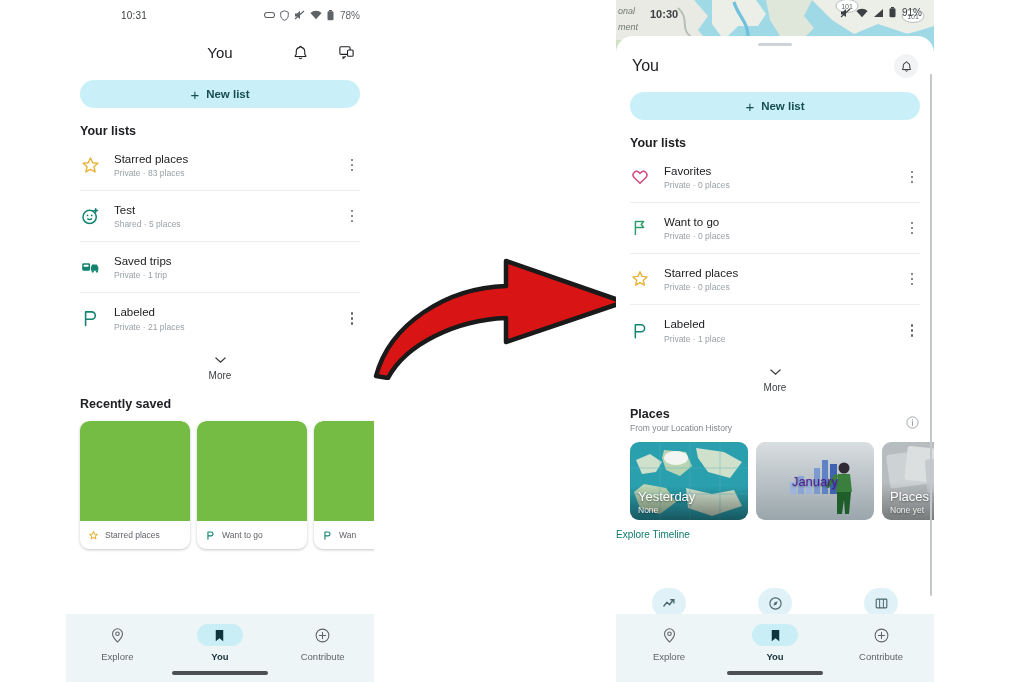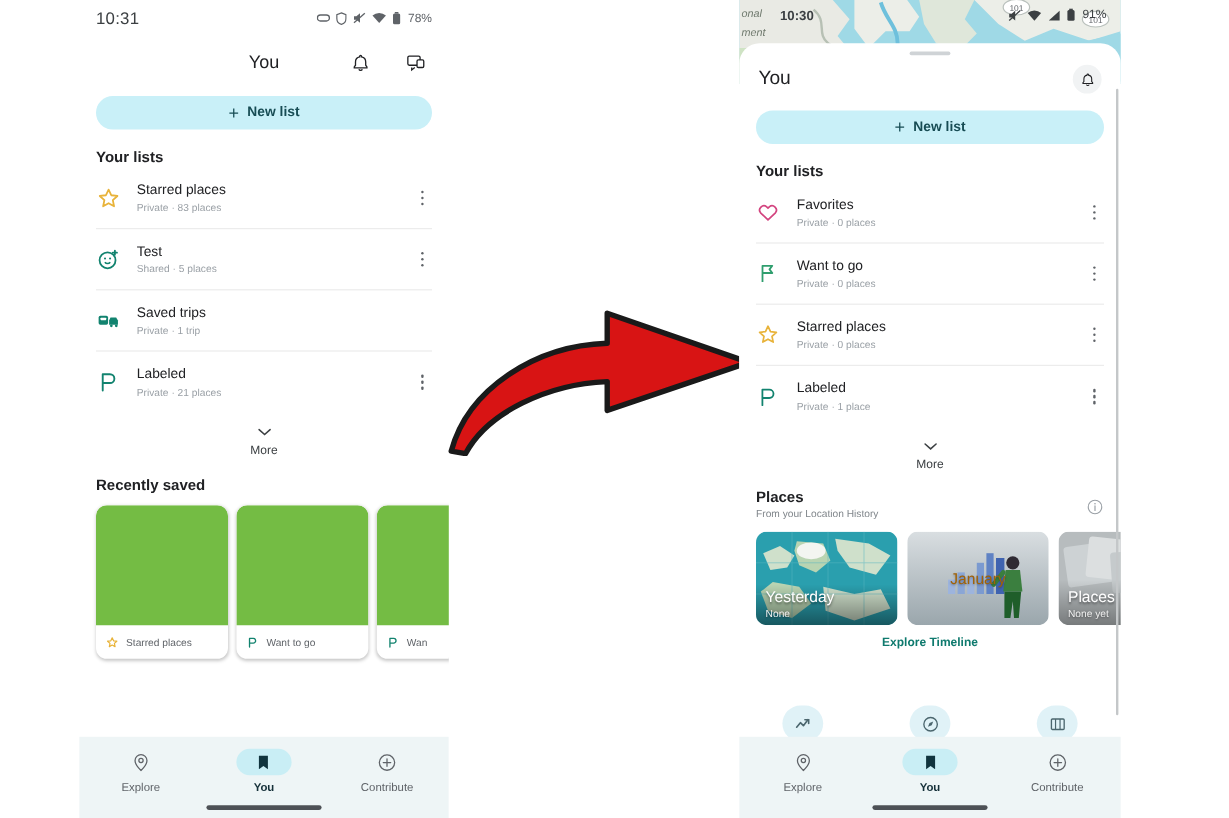--- a/index.html
+++ b/index.html
@@ -19,21 +19,21 @@
   }
   #phone-left  { left: 66px;  top: 0;   width: 308px; height: 682px; }
   #phone-right { left: 616px; top: 0;   width: 318px; height: 682px; }
 
   
   .statusbar {
     position: relative; height: 30px; width: 100%;
     display: flex; align-items: center; justify-content: space-between;
     padding: 0 14px;
   }
-  .sb-time { font-size: 14px; color: #3c4043; font-weight: 500; letter-spacing: .2px; }
+  .sb-time { font-size: 10px; color: #3c4043; font-weight: 500; letter-spacing: .2px; margin-left: 41px; }
   .sb-icons { display: flex; align-items: center; gap: 5px; }
   .sb-icons svg { display: block; }
   .sb-batt { font-size: 10px; color: #5f6368; font-weight: 500; margin-left: 1px; }
 
   
   .app-header {
     height: 44px; display: flex; align-items: center;
     padding: 0 16px;
   }
   .hdr-title { font-size: 15px; color: #202124; }
@@ -84,23 +84,23 @@
   .visited-strip { display: flex; gap: 8px; padding-left: 14px; margin-top: 8px; }
   .vis-card {
     width: 118px; flex: 0 0 118px; height: 78px; border-radius: 9px;
     position: relative; overflow: hidden; cursor: pointer;
   }
   .vis-label { position: absolute; left: 8px; bottom: 16px; font-size: 13px; color: #fff; font-weight: 400;
                text-shadow: 0 1px 2px rgba(0,0,0,.45); }
   .vis-sub   { position: absolute; left: 8px; bottom: 5px; font-size: 8.5px; color: #f1f1f1;
                text-shadow: 0 1px 2px rgba(0,0,0,.45); }
   .vis-center { position: absolute; left: 0; right: 0; top: 50%; transform: translateY(-50%);
-                text-align: center; font-size: 13px; color: #a16207; font-weight: 500;
+                text-align: center; font-size: 13px; color: #4c1d95; font-weight: 500;
                 text-shadow: 0 1px 2px rgba(0,0,0,.35); }
-  .explore-timeline { text-align: center; font-size: 10px; color: #0f7a6e; font-weight: 700;
+  .explore-timeline { text-align: left; font-size: 10px; color: #0f7a6e; font-weight: 400;
                       margin-top: 9px; cursor: pointer; }
 
   
   .bottom-nav {
     position: absolute; left: 0; right: 0; bottom: 0; height: 68px;
     background: #eef5f6; display: flex; align-items: flex-start; justify-content: space-around;
     padding-top: 10px;
   }
   .nav-item { width: 76px; display: flex; flex-direction: column; align-items: center; cursor: pointer; }
   .nav-pill { width: 46px; height: 22px; border-radius: 12px; display: flex; align-items: center; justify-content: center; }

